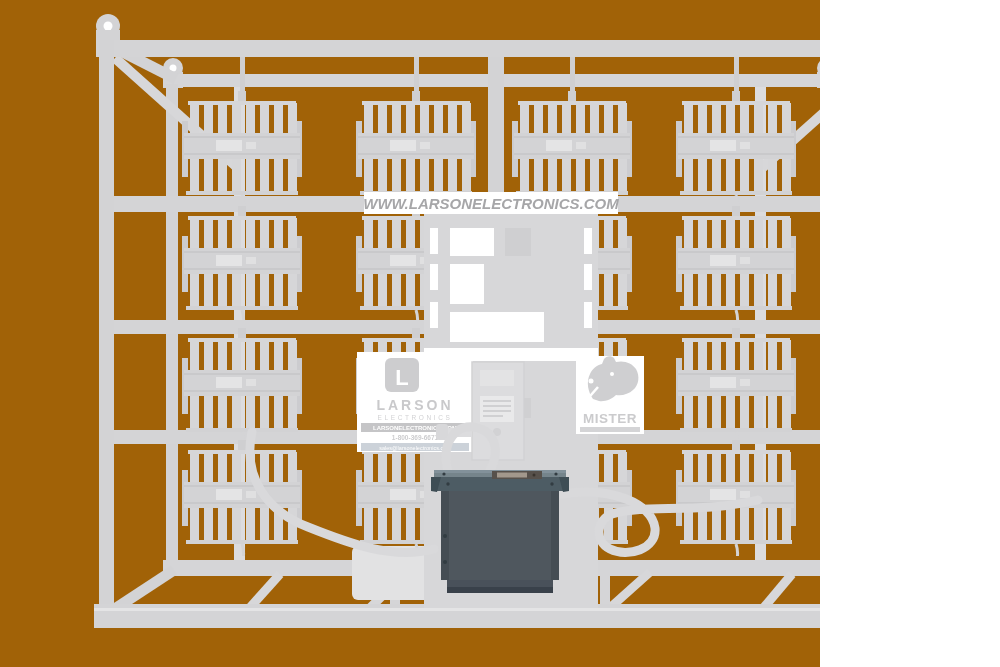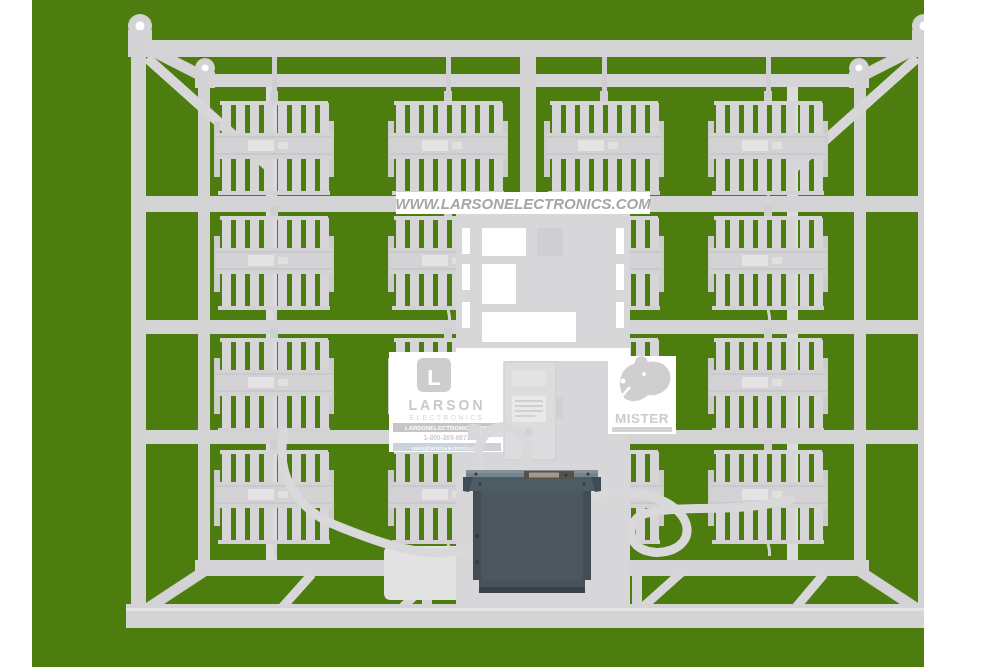--- a/index.html
+++ b/index.html
@@ -1,17 +1,17 @@
 <!DOCTYPE html>
 <html><head>
 <meta charset="utf-8">
 <style>
   html,body{margin:0;padding:0;background:#fff;}
-  .canvas{position:relative;width:892px;height:667px;background:#4d7c0f;overflow:hidden;
-          font-family:"Liberation Sans",sans-serif;margin-left:32px;}
+  .canvas{position:relative;width:820px;height:667px;background:#a16207;overflow:hidden;
+          font-family:"Liberation Sans",sans-serif;}
   .canvas svg{position:absolute;left:0;top:0;}
   text{font-family:"Liberation Sans",sans-serif;}
   .banner-text{font-style:italic;font-weight:bold;fill:#a6a6a8;}
   .ghost-stroke{stroke:#d9d9db;fill:none;stroke-linecap:round;}
 </style>
 </head>
 <body>
 
 <div class="canvas">
 <svg width="1000" height="667" viewBox="0 0 1000 667">

